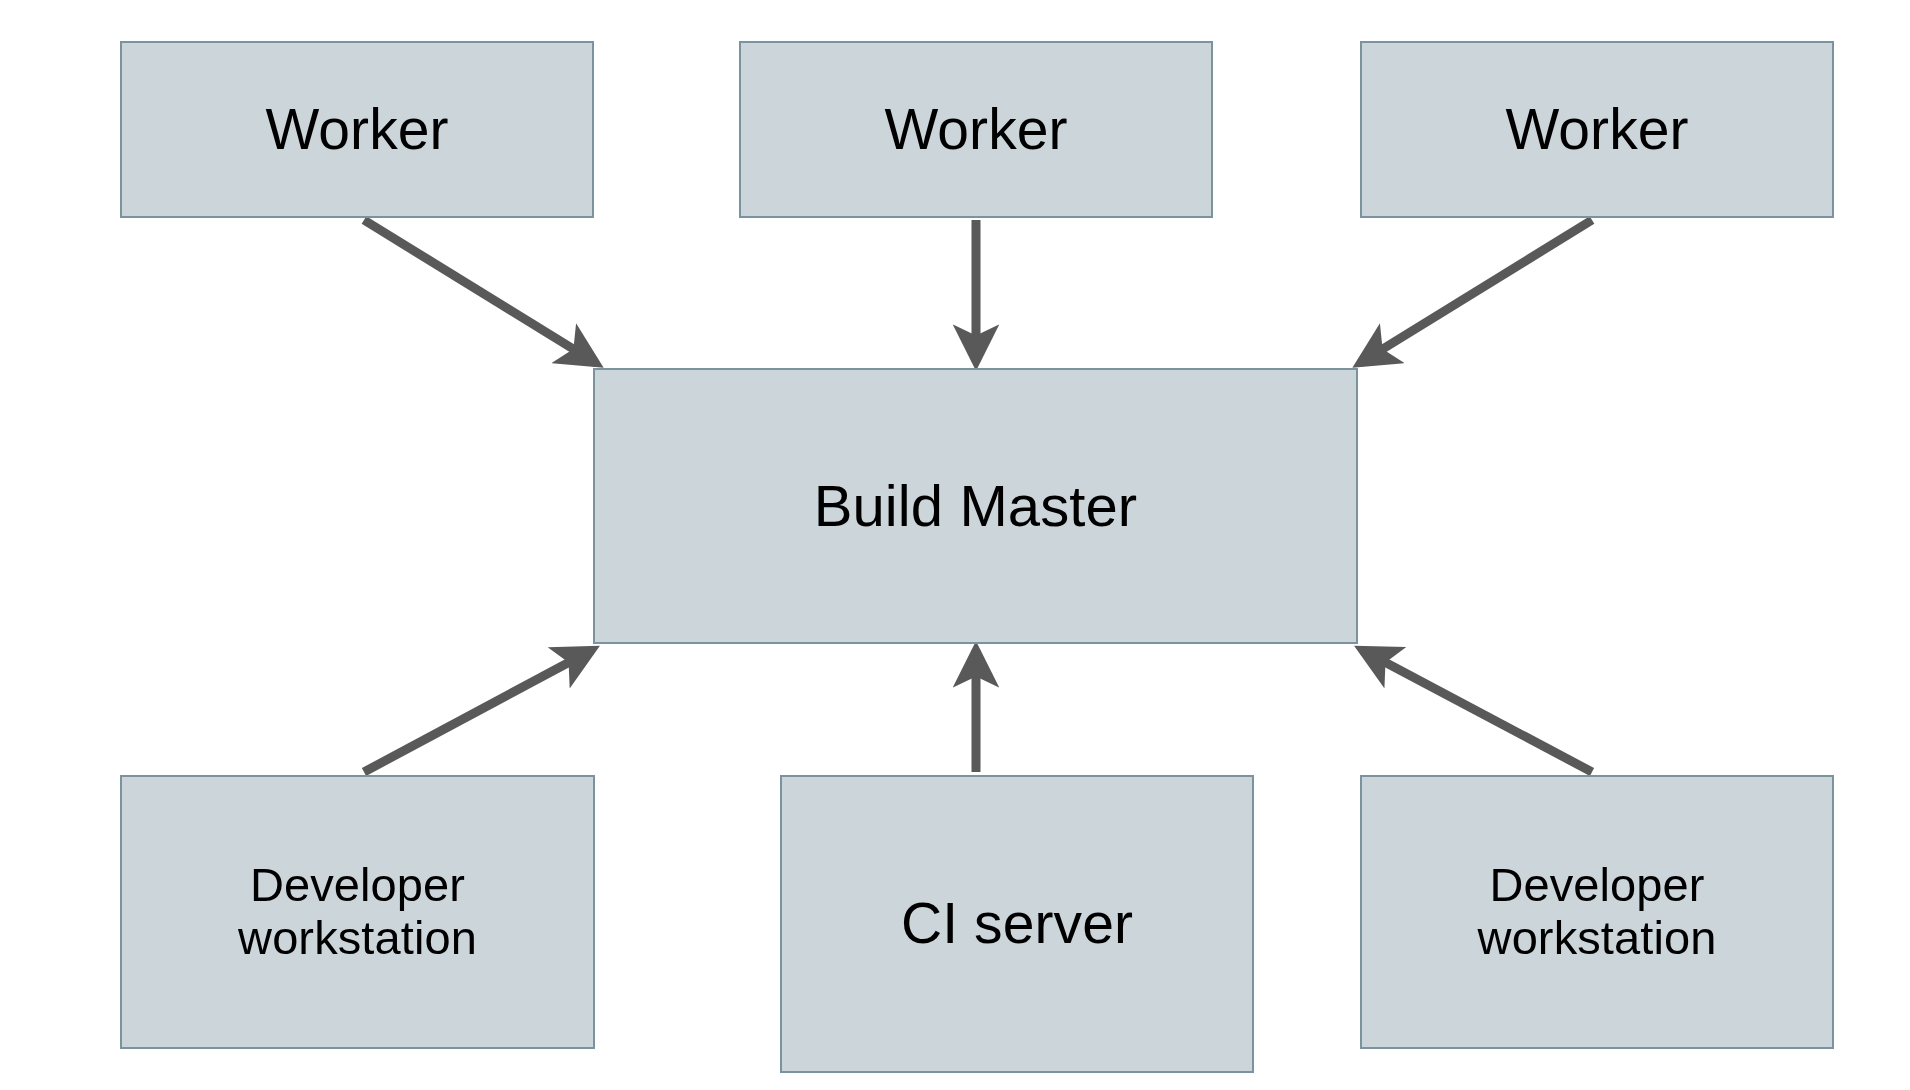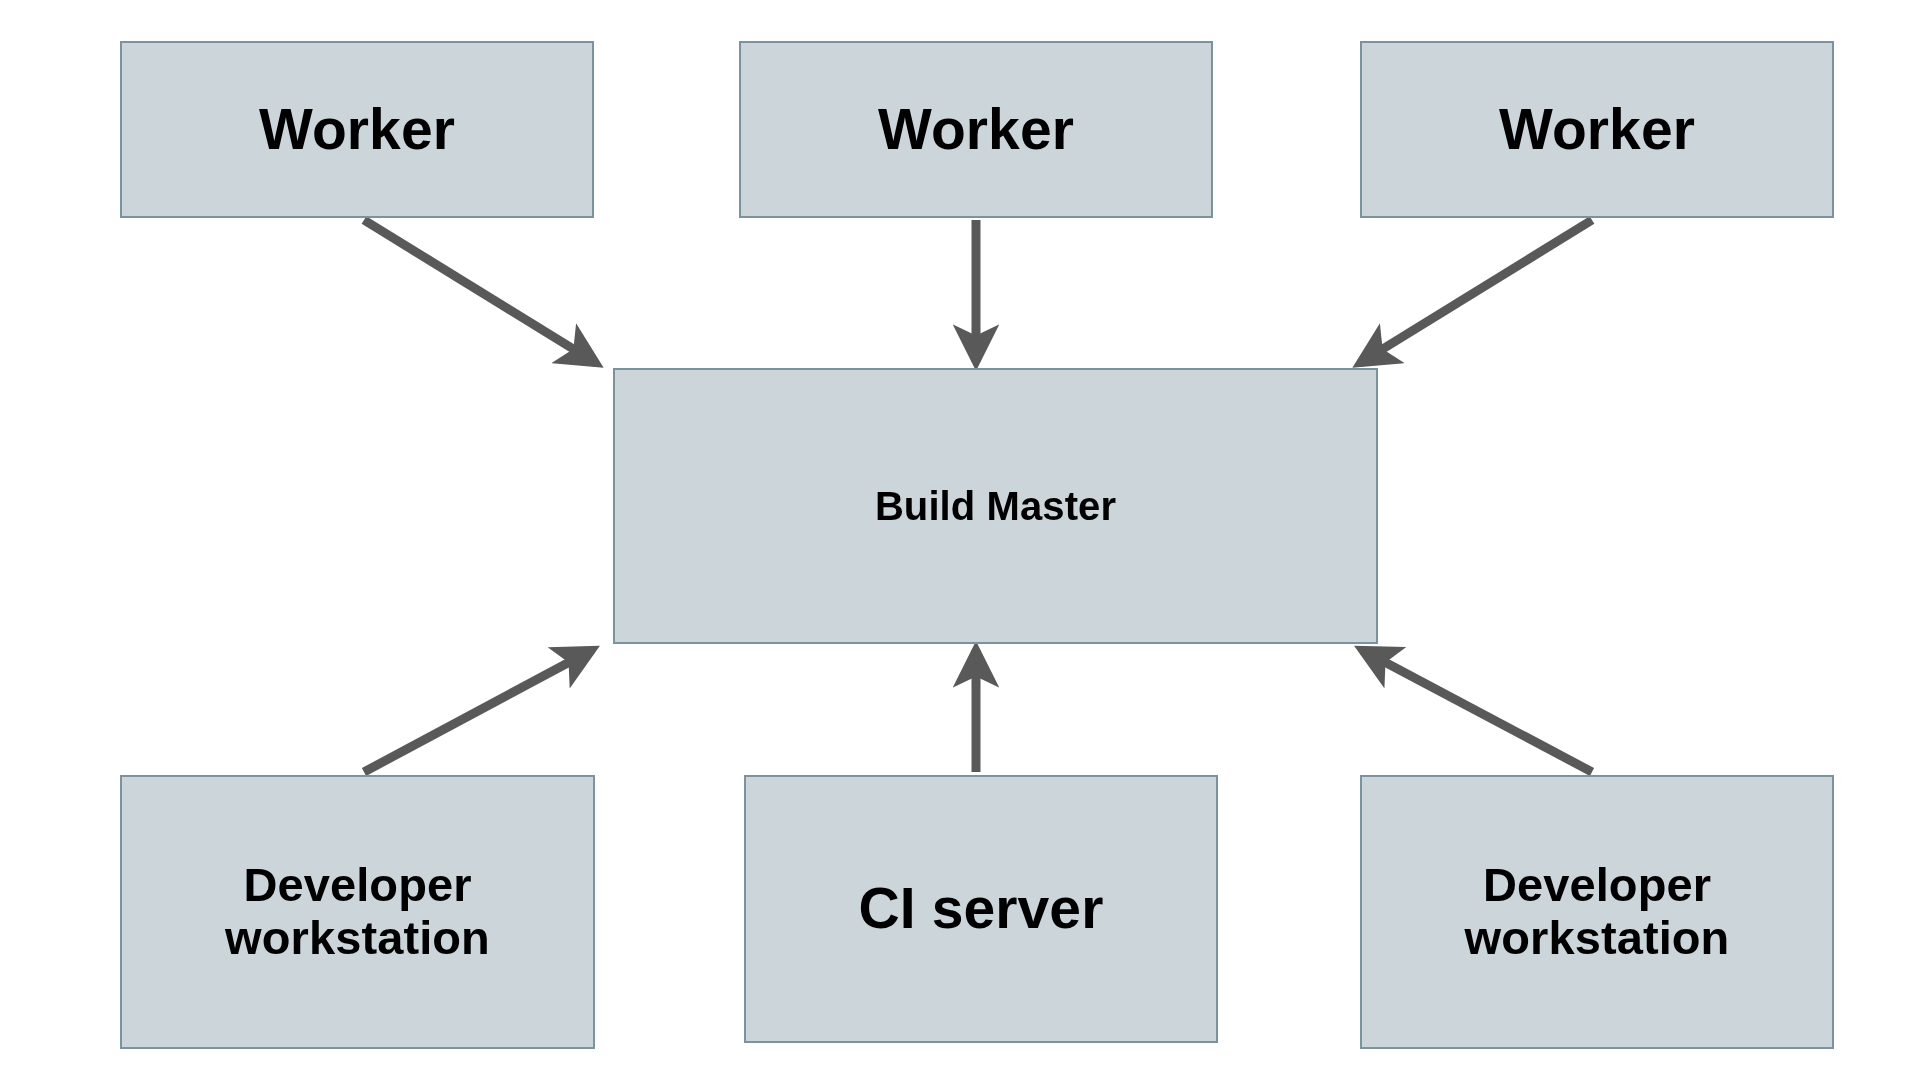--- a/index.html
+++ b/index.html
@@ -32,39 +32,39 @@
     background: #ccd5da;
     border: 2px solid #7b939e;
     display: flex;
     align-items: center;
     justify-content: center;
     text-align: center;
     color: #000000;
     line-height: 1.12;
     letter-spacing: 0.1px;
     white-space: pre-line;
-    font-weight: 700;
+    font-weight: 400;
   }
   .node-label {
     display: block;
     width: 100%;
     white-space: pre-line;
   }
   .node-worker     { font-size: 57px; }
-  .node-master     { font-size: 40px; margin-left: 20px; }
+  .node-master     { font-size: 58px; }
   .node-ci         { font-size: 57px; }
   .node-dev        { font-size: 47px; }
 
   
   #node-worker-1 { left: 120px; top: 41px;  width: 474px; height: 177px; }
   #node-worker-2 { left: 739px; top: 41px;  width: 474px; height: 177px; }
   #node-worker-3 { left: 1360px; top: 41px; width: 474px; height: 177px; }
   #node-build-master { left: 593px; top: 368px; width: 765px; height: 276px; }
   #node-dev-1 { left: 120px;  top: 775px; width: 475px; height: 274px; }
-  #node-ci    { left: 744px;  top: 775px; width: 474px; height: 268px; }
+  #node-ci    { left: 780px;  top: 775px; width: 474px; height: 298px; }
   #node-dev-2 { left: 1360px; top: 775px; width: 474px; height: 274px; }
 </style>
 </head>
 <body>
 
 <div id="canvas">
 
   <svg id="edges" viewBox="0 0 1910 1090" width="1910" height="1090" xmlns="http://www.w3.org/2000/svg">
     <defs>
       <marker id="arrowhead" markerWidth="5.2" markerHeight="5.2" refX="4.2" refY="2.6" orient="auto" markerUnits="strokeWidth">

